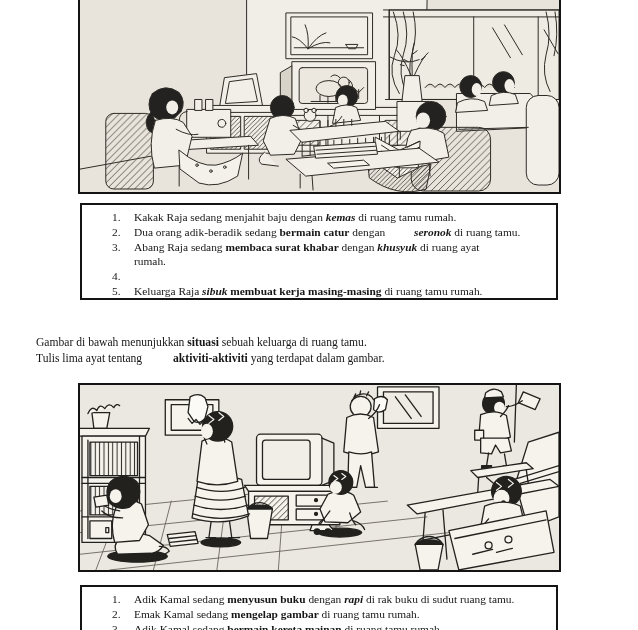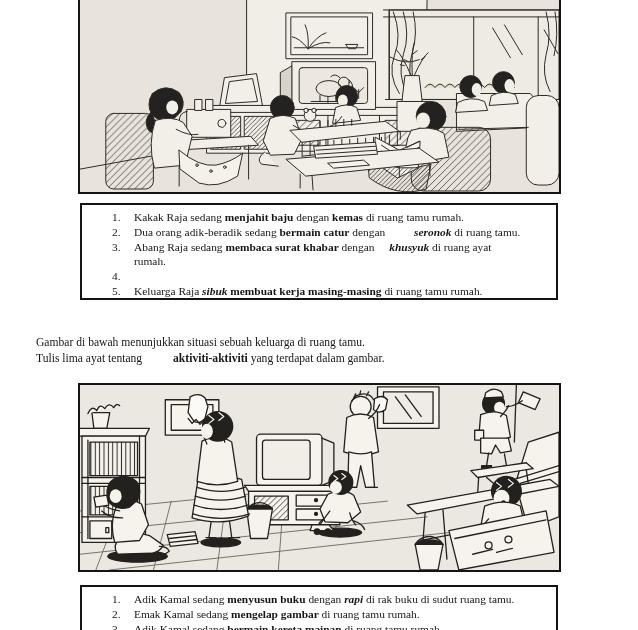--- a/index.html
+++ b/index.html
@@ -171,41 +171,41 @@
         <path d="M238,151 l60,-4 M239,155 l60,-4"></path>
         <path d="M250,164 l36,-3 6,5 -36,3 z" fill="#f6f3ed"></path>
         <path d="M234,177 l1,14 M352,164 l1,13 M222,175 v14"></path>
       </g>
     </svg>
   </div>
 
   <div class="answer-box" id="box1">
     <div class="item">
       <span class="num">1.</span>
-      <span class="txt"><span>Kakak Raja sedang </span><span style="font-weight: bold; margin-top: 24px;">menjahit baju</span><span> dengan </span><span style="font-weight: bold; ">kemas</span><span> di ruang tamu rumah.</span></span>
+      <span class="txt"><span>Kakak Raja sedang </span><span style="font-weight: normal; margin-top: 24px;">menjahit baju</span><span> dengan </span><span style="font-weight: bold; font-style: italic;">kemas</span><span> di ruang tamu rumah.</span></span>
     </div>
     <div class="item">
       <span class="num">2.</span>
       <span class="txt"><span>Dua orang adik-beradik sedang </span><span style="font-weight: bold;">bermain catur</span><span> dengan </span><span style="font-weight: bold; font-style: italic; margin-left: 26px;">seronok</span><span> di ruang tamu.</span></span>
     </div>
     <div class="item">
       <span class="num">3.</span>
-      <span class="txt"><span>Abang Raja sedang </span><span style="font-weight: bold;">membaca surat khabar</span><span> dengan </span><span style="font-weight: bold; font-style: italic; margin-left: 12px;">khusyuk</span><span> di ruang ayat</span><br><span>rumah.</span></span>
+      <span class="txt"><span>Abang Raja sedang </span><span style="font-weight: bold;">membaca surat khabar</span><span> dengan </span><span style="font-weight: bold; font-style: italic;">khusyuk</span><span> di ruang ayat</span><br><span>rumah.</span></span>
     </div>
     <div class="item">
       <span class="num">4.</span>
     </div>
     <div class="item">
       <span class="num">5.</span>
       <span class="txt"><span>Keluarga Raja </span><span style="font-weight: bold; font-style: italic;">sibuk</span><span> </span><span style="font-weight: bold;">membuat kerja masing-masing</span><span> di ruang tamu rumah.</span></span>
     </div>
   </div>
 
   <div class="instructions">
-    <div><span>Gambar di bawah menunjukkan </span><span style="font-weight: normal;">situasi</span><span> sebuah keluarga di ruang tamu.</span></div>
+    <div><span>Gambar di bawah menunjukkan </span><span style="font-weight: bold;">situasi</span><span> sebuah keluarga di ruang tamu.</span></div>
     <div><span>Tulis lima ayat tentang </span><span style="font-weight: bold; margin-left: 28px;">aktiviti-aktiviti</span><span> yang terdapat dalam gambar.</span></div>
   </div>
 
   <div class="figure" id="fig2" style="background:#ebe8e1;">
     <svg viewBox="0 0 483 188" preserveAspectRatio="none" class="s1" stroke="#23211e" stroke-width="1.3" fill="none" stroke-linecap="round" stroke-linejoin="round">
       <defs>
         <pattern id="p2h" width="6" height="6" patternUnits="userSpaceOnUse">
           <path d="M0,6 L6,0" stroke="#3b3831" stroke-width="0.9"></path>
         </pattern>
         <pattern id="p2v" width="4.4" height="34" patternUnits="userSpaceOnUse">

